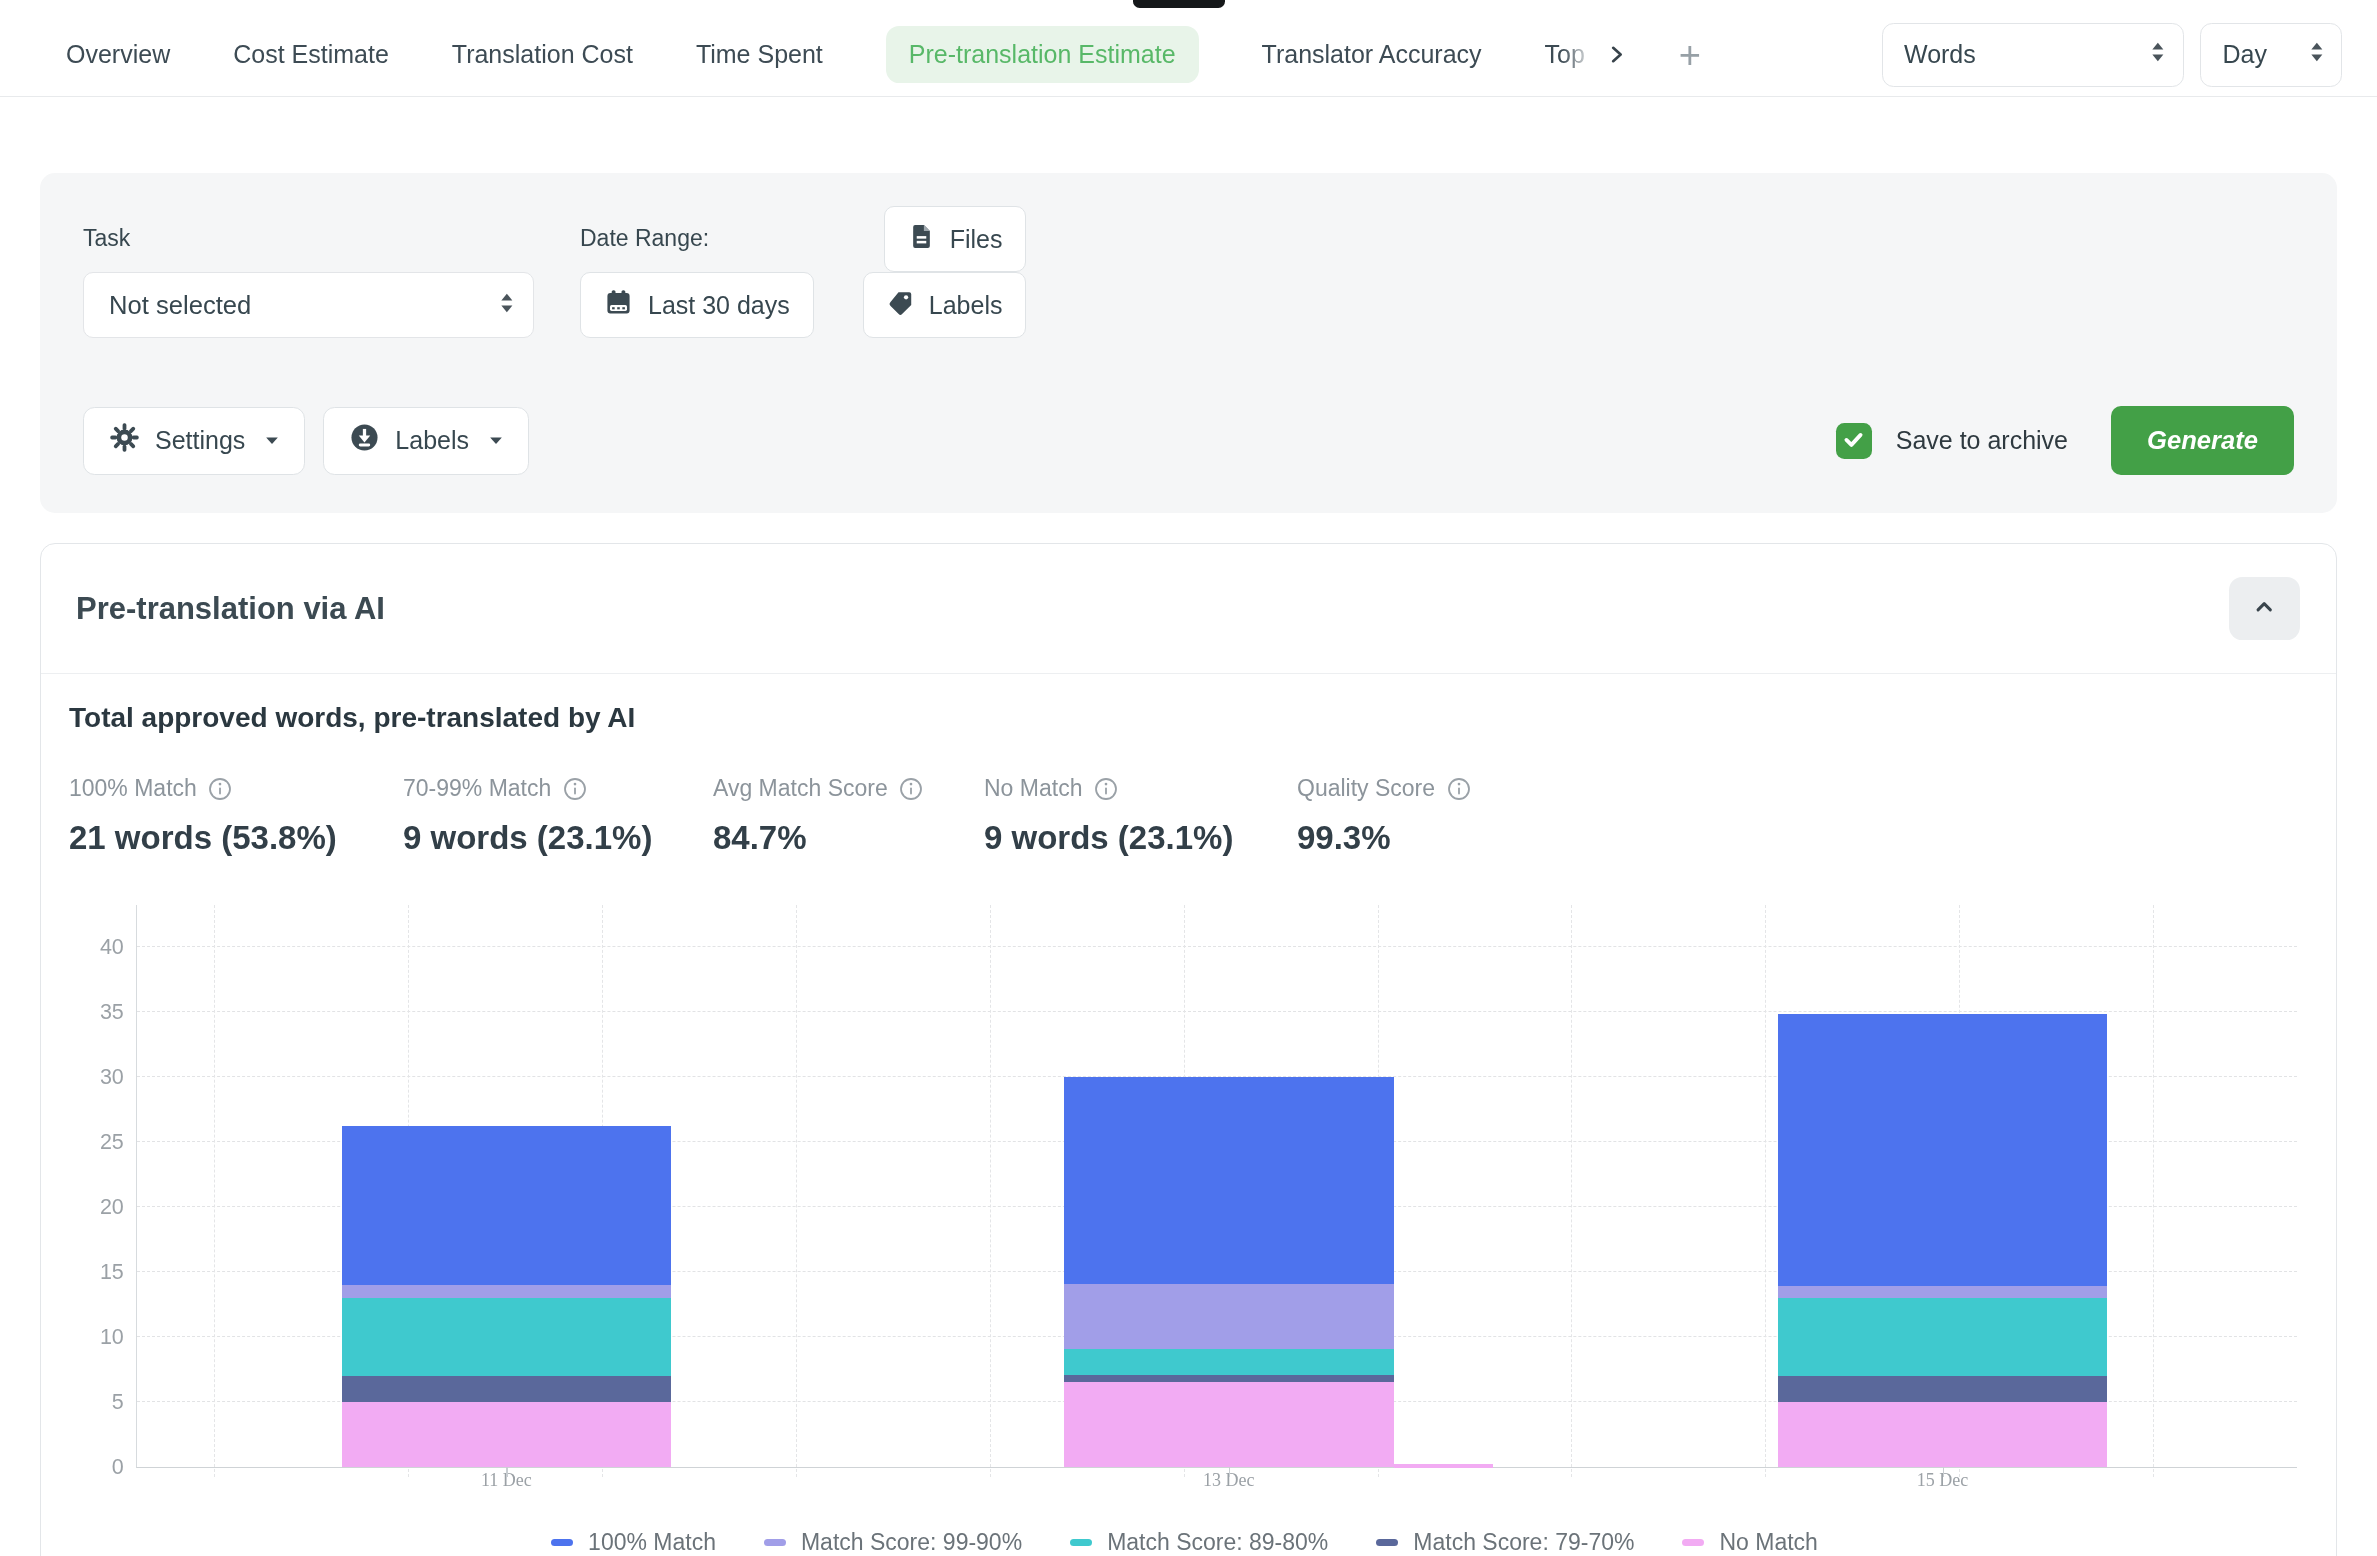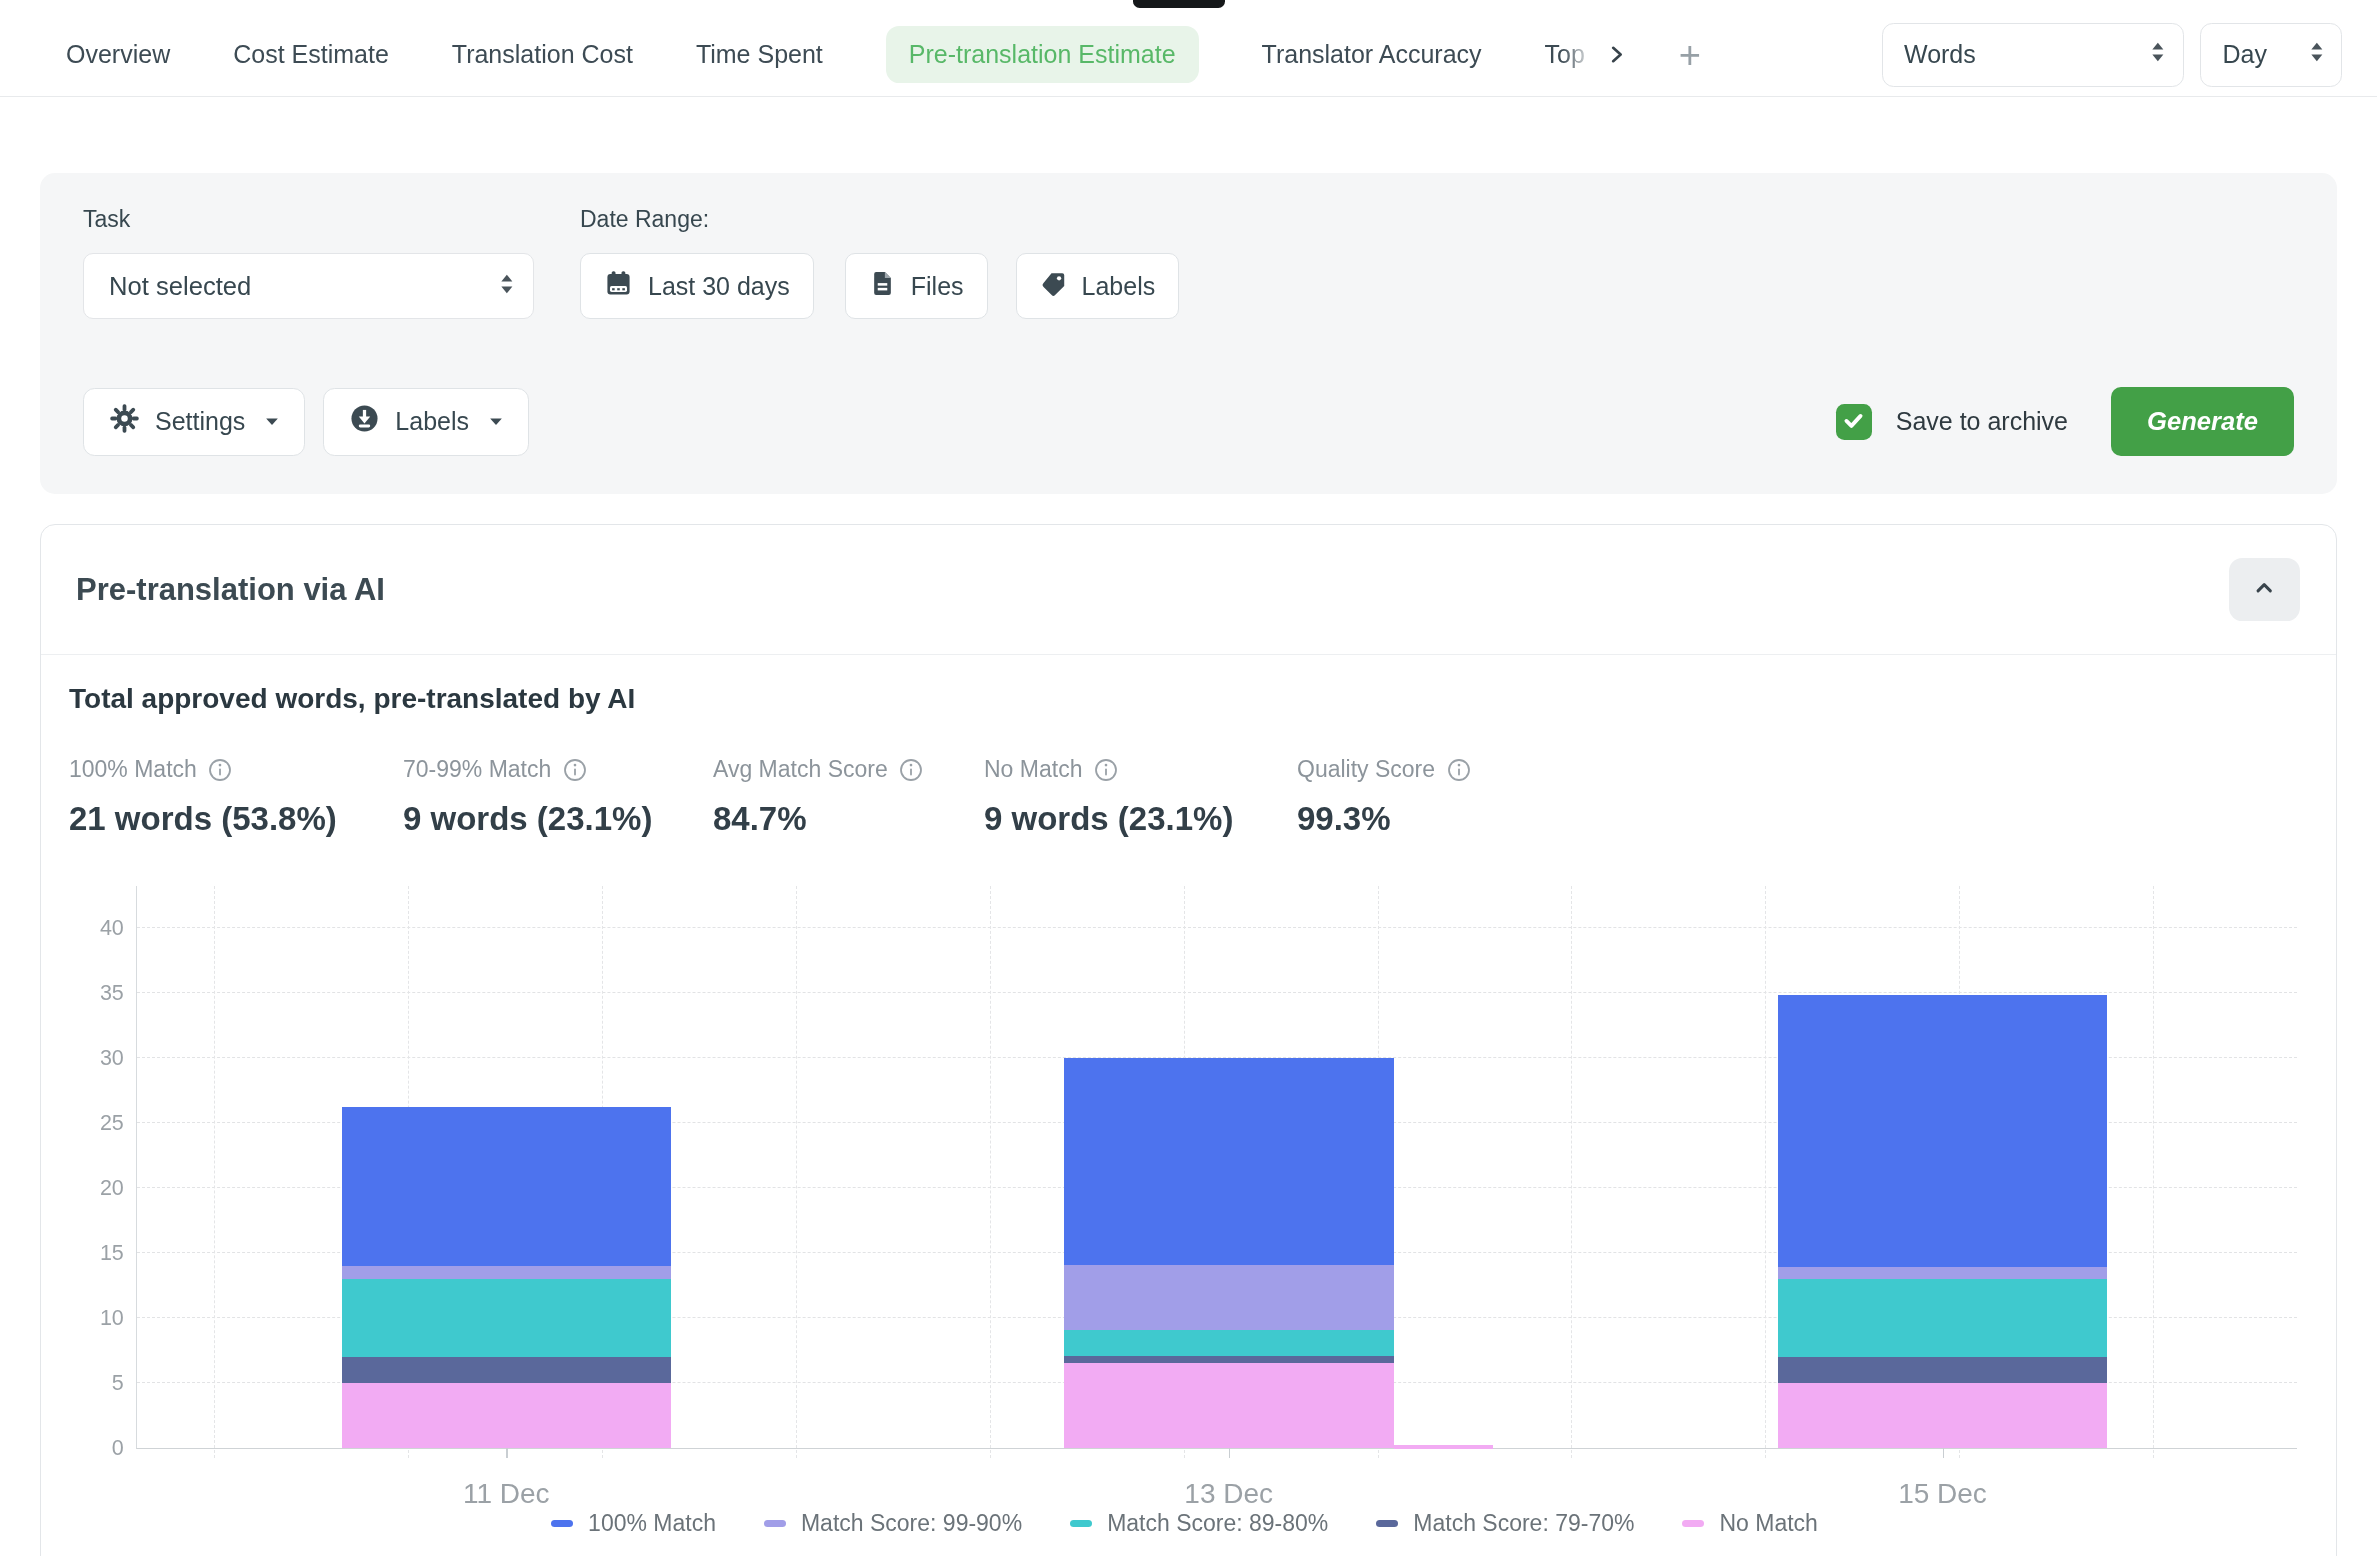--- a/index.html
+++ b/index.html
@@ -38,21 +38,21 @@
   .fgroup .flabel { font-size:23px; color:#37474F; margin-bottom:20px; }
   .fselect { display:flex; align-items:center; justify-content:space-between;
     background:#fff; border:1.7px solid #E3E5E8; border-radius:10px; height:66px;
     padding:0 18px 0 25px; font-size:25.6px; color:#37474F; cursor:pointer; }
   .fselect.task { width:451px; margin-right:46px; }
   .fselect.lang { width:421px; margin-right:51px; }
   .fbtn { display:inline-flex; align-items:center; gap:15px; background:#fff;
     border:1.7px solid #DFE3E6; border-radius:10px; height:66px; padding:0 23px;
     font-size:25px; color:#37474F; cursor:pointer; white-space:nowrap; }
   .fbtn + .fbtn { margin-left:28px; }
-  .files-labels { display:flex; align-items:flex-end; margin-left:31px; }
+  .files-labels { display:flex; align-items:flex-end; margin-left:21px;flex-direction:column; }
 
   .filter-row2 { display:flex; align-items:center; margin-top:68px; }
   .btn { display:inline-flex; align-items:center; gap:15px; background:#fff;
     border:1.7px solid #DFE3E6; border-radius:11.6px; height:68px; padding:0 25px;
     font-size:25px; color:#37474F; cursor:pointer; }
   .btn + .btn { margin-left:18px; }
   .caret { margin-left:5px; display:flex; }
   .row2-right { margin-left:auto; display:flex; align-items:center; }
   .checkbox { width:36px; height:36px; border-radius:8.3px; background:#43A047;
     display:flex; align-items:center; justify-content:center; cursor:pointer; }
@@ -79,22 +79,22 @@
   
   .chart { position:relative; margin-top:48px; height:608px; }
   .plot { position:absolute; left:67px; right:3.3px; top:0; height:563px;
     border-left:1.7px solid #D7DBDE; border-bottom:1.7px solid #CFD3D6; }
   .hgrid { position:absolute; left:0; right:0; height:0; border-top:1.7px dashed #E2E3E5; }
   .vgrid { position:absolute; top:0; bottom:-10px; width:0; border-left:1.7px dashed #E4E5E7; }
   .ylab { position:absolute; right:100%; margin-right:13.2px; transform:translateY(-50%);
     font-size:21.5px; color:#9BA1A6; white-space:nowrap; }
   .bar { position:absolute; bottom:0; display:flex; flex-direction:column-reverse; cursor:pointer; }
   .seg { width:100%; }
-  .xlab { position:absolute; top:100%; margin-top:30px; transform:translateX(-50%);
-    font-size:28px; color:#9BA1A6; white-space:nowrap; }
+  .xlab { position:absolute; top:100%; margin-top:3px; transform:translateX(-50%);
+    font-size:18px; color:#9BA1A6; white-space:nowrap;font-family:Liberation Serif, serif; }
   .xtick { position:absolute; top:100%; width:1.7px; height:10px; background:#C9CED2; }
   .artifact { position:absolute; bottom:-1.7px; height:4.1px; }
 
   .legend { display:flex; justify-content:center; align-items:center; gap:48px; margin-top:16.5px; }
   .legend-item { display:flex; align-items:center; gap:15px; cursor:pointer; }
   .legend-marker { width:22px; height:7.4px; border-radius:4.1px; }
   .legend-text { font-size:23px; color:#6B7379; }
 </style>
 </head>
 <body>

